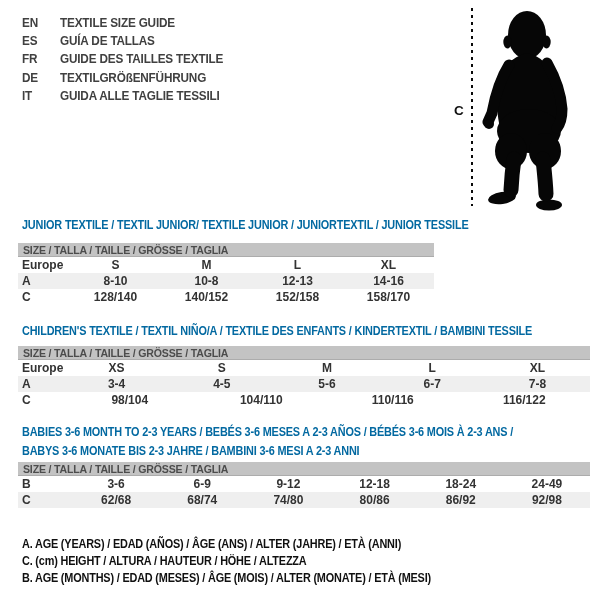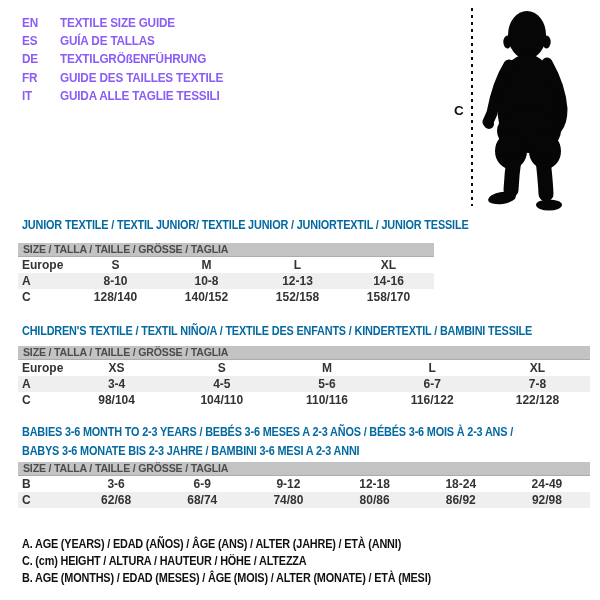--- a/index.html
+++ b/index.html
@@ -4,21 +4,21 @@
 <style>
   html,body{margin:0;padding:0;background:#ffffff;}
   .canvas{
     position:relative;width:600px;height:600px;background:#ffffff;
     font-family:"Liberation Sans",sans-serif;color:#1c1c1c;overflow:hidden;
   }
   .cond{display:inline-block;transform:scaleX(.87);transform-origin:0 50%;white-space:nowrap;letter-spacing:-.2px;}
 
   
   .lang-list{position:absolute;left:22px;top:13px;}
-  .lang-row{display:flex;height:18.4px;align-items:center;font-weight:bold;font-size:13.5px;color:#8b5cf6;}
+  .lang-row{display:flex;height:18.4px;align-items:center;font-weight:bold;font-size:13.5px;color:#404040;}
   .lang-code{width:38px;flex:0 0 38px;}
 
   
   .dash-line{position:absolute;left:471px;top:8px;width:2px;height:198px;
     background:repeating-linear-gradient(to bottom,#0a0a0a 0 3px,transparent 3px 7px);}
   .fig-label{position:absolute;left:454px;top:103px;font-size:13.5px;font-weight:bold;color:#111;}
   .fig-svg{position:absolute;left:482px;top:1px;}
 
   
   .sec-title{position:absolute;left:22px;font-size:12.5px;font-weight:bold;color:#0369a1;}
@@ -26,21 +26,21 @@
   .sec-1 .sec-title{top:216px;}
   .sec-2 .sec-title{top:322px;}
   .sec-3 .sec-title{top:423px;}
 
   .sz-table{position:absolute;left:18px;}
   .sec-1 .sz-table{top:243px;width:416px;}
   .sec-2 .sz-table{top:346px;width:572px;}
   .sec-3 .sz-table{top:462px;width:572px;}
 
   .t-bar{height:14px;background:#c3c3c3;border-bottom:1px solid #acacac;
-    display:flex;align-items:flex-start;padding-left:5px;box-sizing:border-box;
+    display:flex;align-items:center;padding-left:5px;box-sizing:border-box;
     font-size:11.5px;font-weight:bold;color:#4c4c4c;}
   .t-bar .cond{transform:scaleX(.92);}
   .t-row{display:flex;height:16px;align-items:center;font-size:12px;font-weight:bold;color:#333;}
   .t-row.stripe{background:#efefef;}
   .row-label{padding-left:4px;box-sizing:border-box;flex:0 0 auto;}
   .sec-1 .row-label{width:52px;}
   .sec-2 .row-label{width:46px;}
   .sec-3 .row-label{width:55px;}
   .t-cell{flex:1 1 0;text-align:center;}
 
@@ -56,26 +56,26 @@
   <div class="lang-list" id="langs">
       <div class="lang-row">
         <span class="lang-code cond">EN</span>
         <span class="cond">TEXTILE SIZE GUIDE</span>
       </div>
       <div class="lang-row">
         <span class="lang-code cond">ES</span>
         <span class="cond">GUÍA DE TALLAS</span>
       </div>
       <div class="lang-row">
+        <span class="lang-code cond">FR</span>
+        <span class="cond">GUIDE DES TAILLES TEXTILE</span>
+      </div>
+      <div class="lang-row">
         <span class="lang-code cond">DE</span>
         <span class="cond">TEXTILGRÖßENFÜHRUNG</span>
-      </div>
-      <div class="lang-row">
-        <span class="lang-code cond">FR</span>
-        <span class="cond">GUIDE DES TAILLES TEXTILE</span>
       </div>
       <div class="lang-row">
         <span class="lang-code cond">IT</span>
         <span class="cond">GUIDA ALLE TAGLIE TESSILI</span>
       </div>
     </div>
 
   <div class="dash-line"></div>
   <div class="fig-label">C</div>
 
@@ -155,21 +155,20 @@
           <div class="t-cell">5-6</div>
           <div class="t-cell">6-7</div>
           <div class="t-cell">7-8</div>
         </div>
         <div class="t-row">
           <div class="row-label">C</div>
           <div class="t-cell">98/104</div>
           <div class="t-cell">104/110</div>
           <div class="t-cell">110/116</div>
           <div class="t-cell">116/122</div>
-          <div class="t-cell">122/128</div>
         </div>
       </div>
   </section>
 
   <section class="sec sec-3">
     <div class="sec-title">
         <div class="title-line"><span class="cond">BABIES 3-6 MONTH TO 2-3 YEARS / BEBÉS 3-6 MESES A 2-3 AÑOS / BÉBÉS 3-6 MOIS À 2-3 ANS /</span></div>
         <div class="title-line"><span class="cond">BABYS 3-6 MONATE BIS 2-3 JAHRE / BAMBINI 3-6 MESI A 2-3 ANNI</span></div>
       </div>
     <div class="sz-table">

